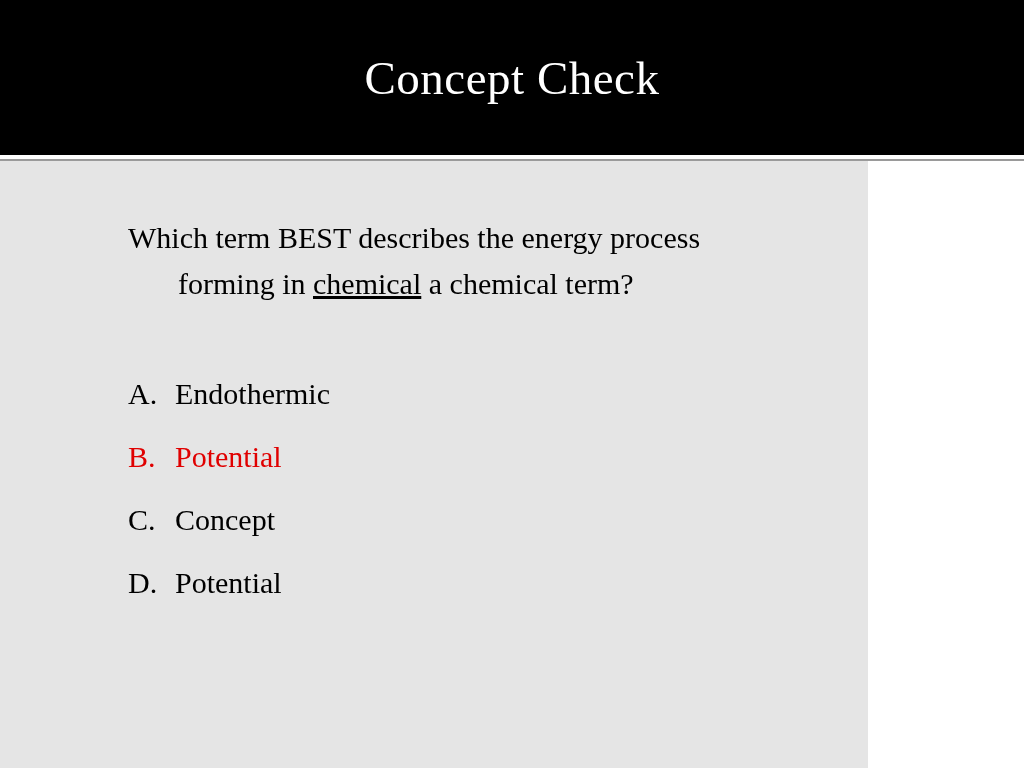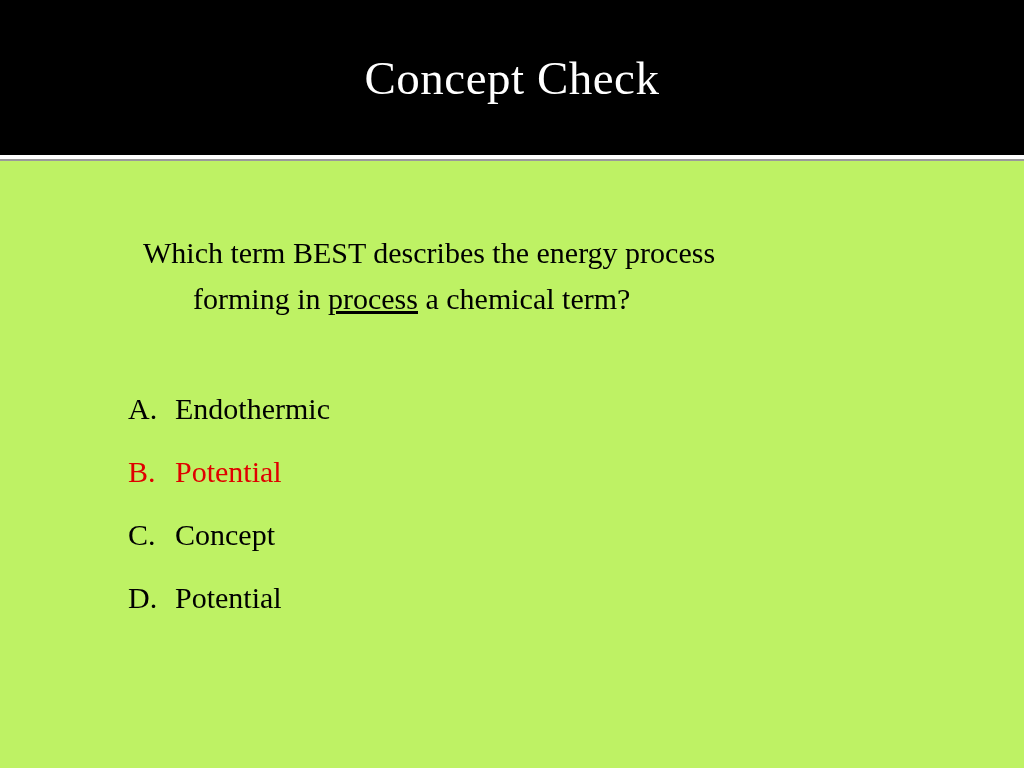--- a/index.html
+++ b/index.html
@@ -8,23 +8,23 @@
   }
   body {
     width: 1024px;
     height: 768px;
     background: #ffffff;
     font-family: "Liberation Serif", serif;
     overflow: hidden;
   }
   .slide {
     position: relative;
-    width: 1024px;
+    width: 868px;
     height: 768px;
-    background: #bef264;
+    background: #e5e5e5;
   }
   .title-band {
     position: absolute;
     left: 0;
     top: 0;
     width: 1024px;
     height: 152px;
     background: #000000;
     display: flex;
     align-items: center;
@@ -67,21 +67,21 @@
     position: absolute;
     left: 128px;
     top: 216px;
     width: 830px;
   }
   .question {
     font-size: 30px;
     color: #000000;
     line-height: 1.45;
     text-indent: 0;
-    margin: 15px;
+    margin: 0;
   }
   .question .cont {
     display: block;
     padding-left: 50px;
     margin-top: 2px;
   }
   .u {
     text-decoration: underline;
   }
   .choices {
@@ -113,21 +113,21 @@
   </div>
 
   <div class="divider-thin"></div>
   <div class="divider-gap"></div>
   <div class="divider-gray"></div>
 
   <div class="body-area">
 
     <p class="question">
       <span>Which term BEST describes the energy process</span>
-      <span class="cont"><span>forming in </span><span class="u">process</span><span> a chemical term?</span></span>
+      <span class="cont"><span>forming in </span><span class="u">chemical</span><span> a chemical term?</span></span>
     </p>
 
     <div class="choices">
 
       <div class="choice" style="color: rgb(0, 0, 0);">
         <span class="marker">A.</span>
         <span class="label">Endothermic</span>
       </div>
 
       <div class="choice" style="color: rgb(224, 0, 0);">

